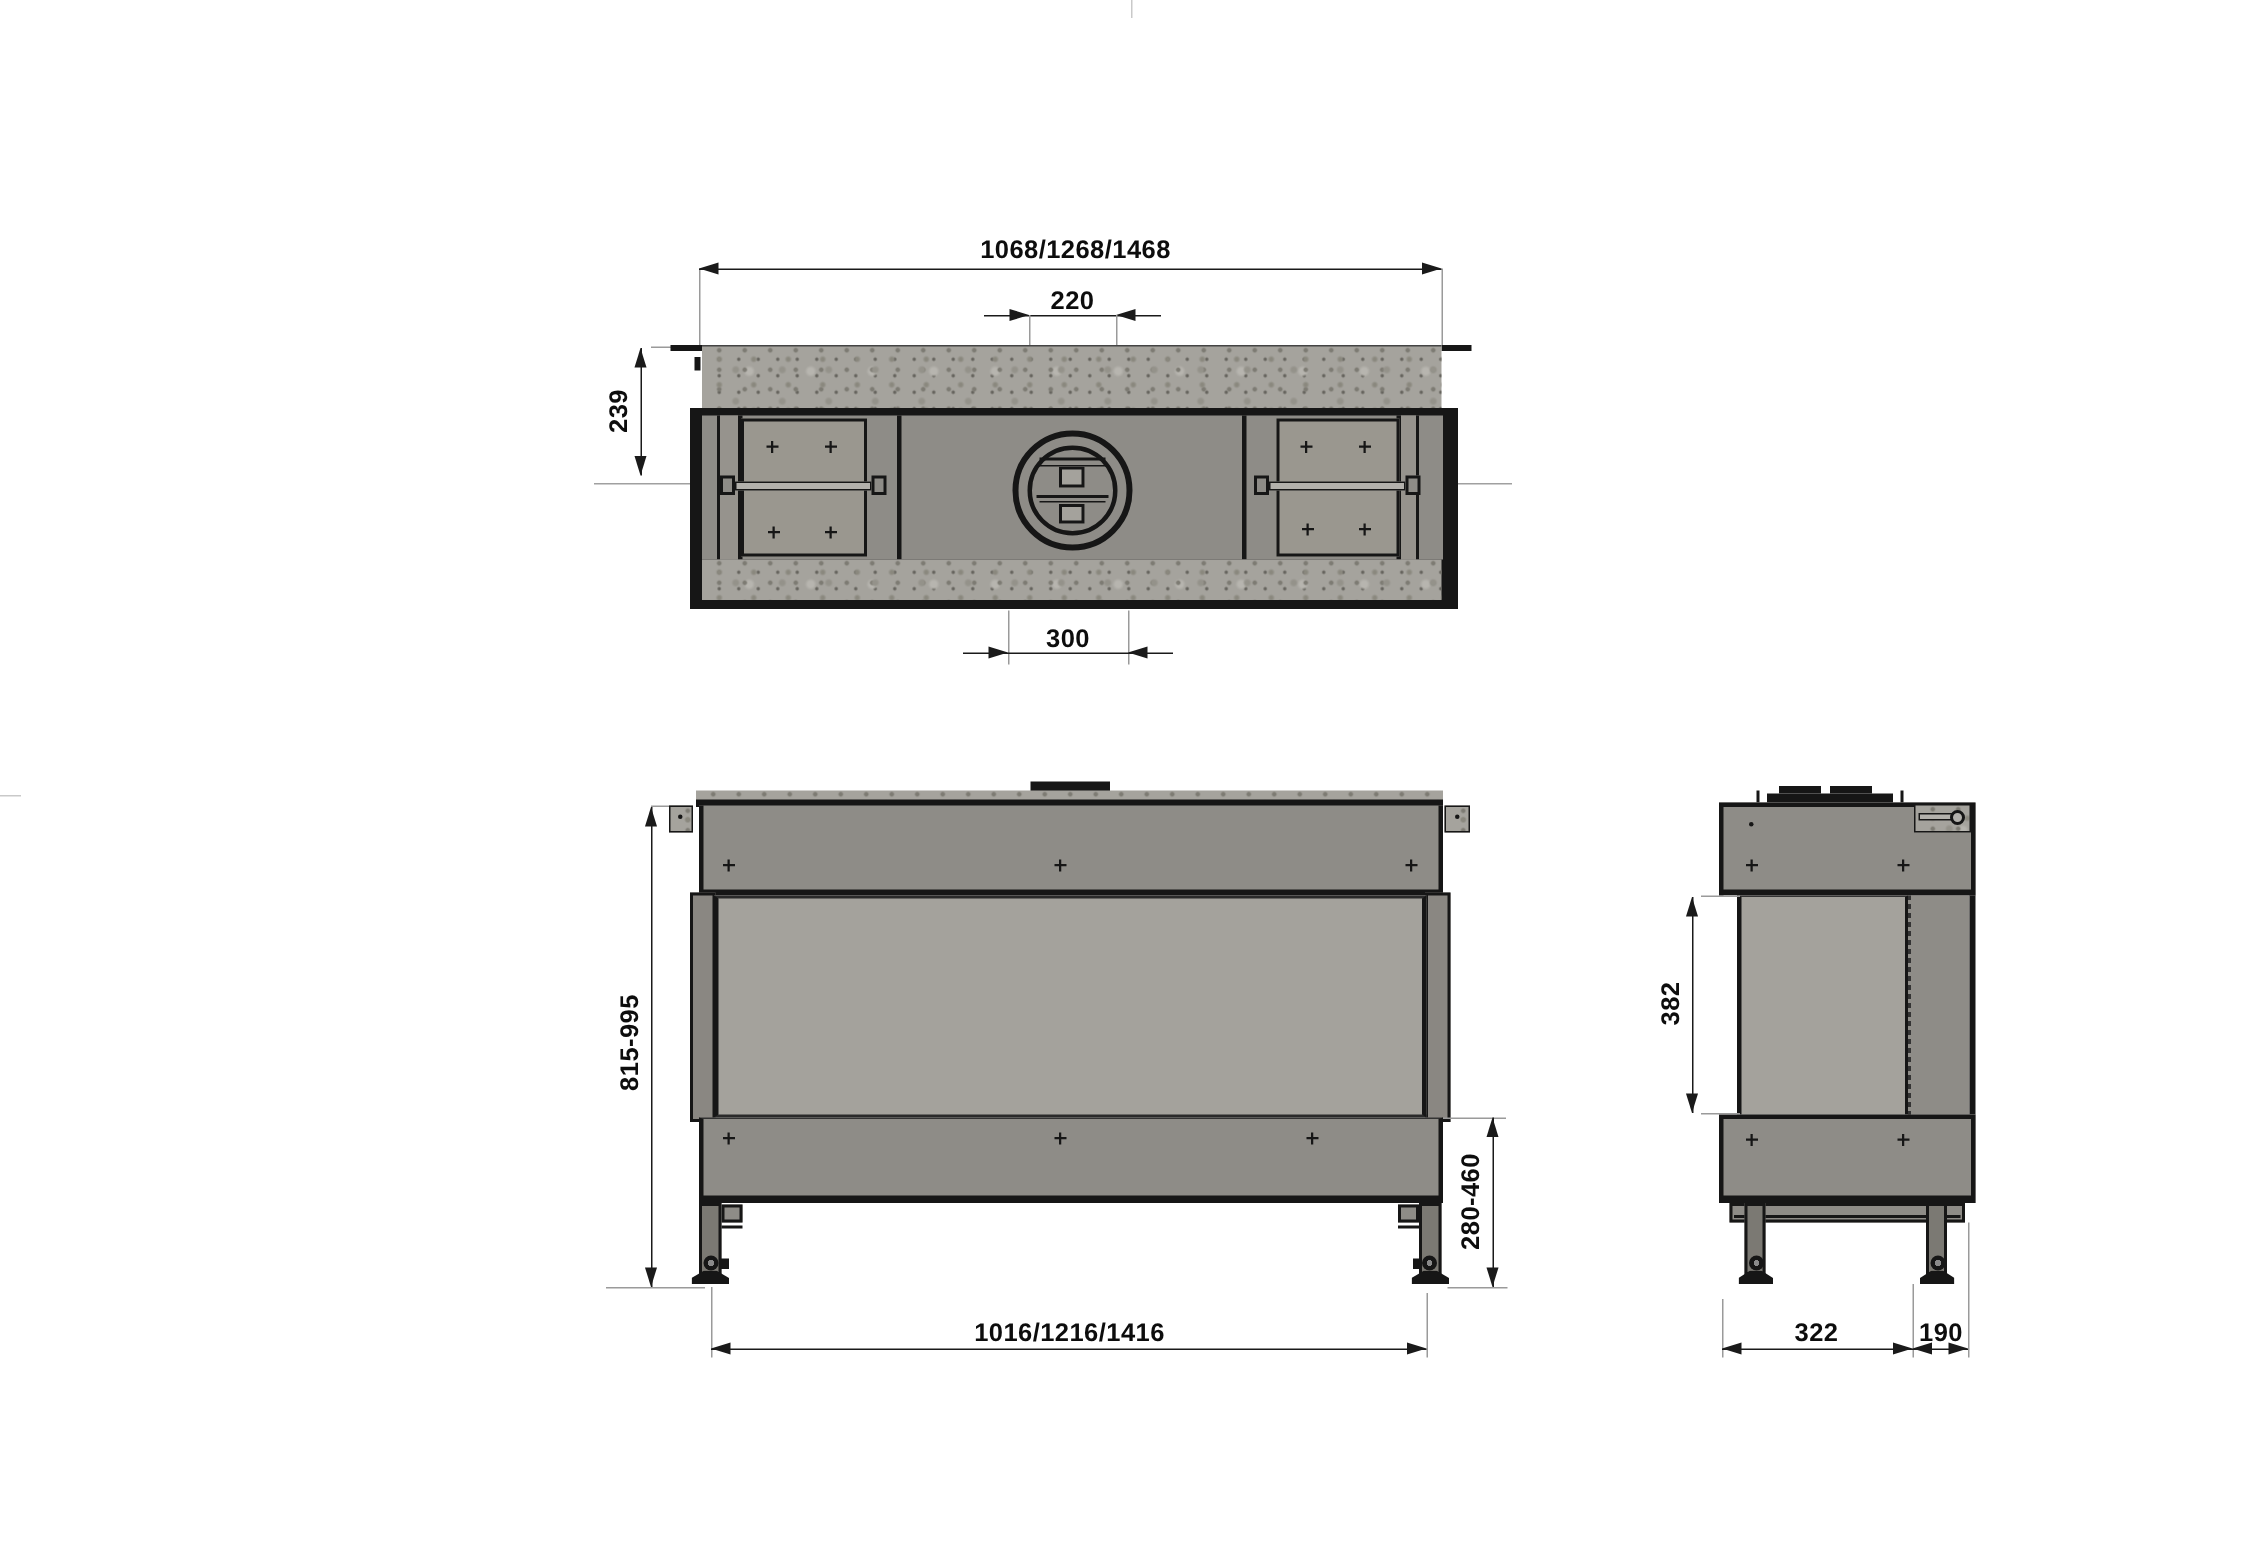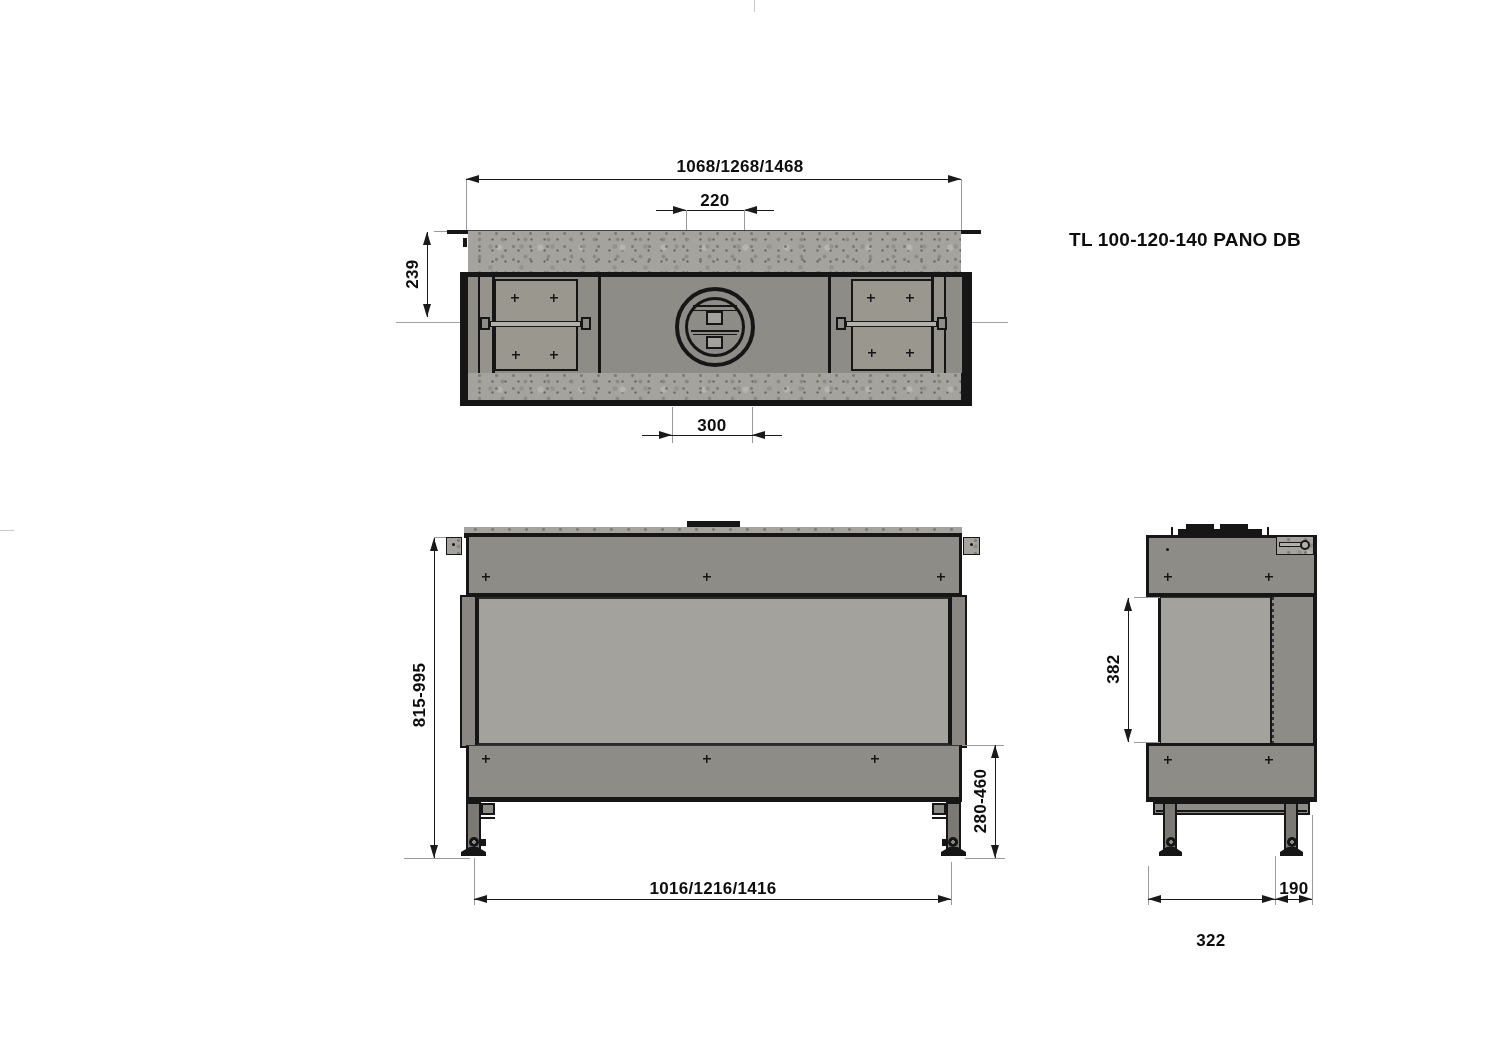--- a/index.html
+++ b/index.html
@@ -58,30 +58,29 @@
           background: repeating-linear-gradient(#333 0 3px, transparent 3px 6px); }
 </style>
 </head>
 <body>
 
 <div class="canvas">
 
   <div class="abs" style="left:754px;top:0;width:1px;height:12px;background:#c9c9c9"></div>
   <div class="abs" style="left:0;top:530px;width:14px;height:1px;background:#c9c9c9"></div>
 
-  <div class="title" style="left:1040px;top:229px;width:290px;">TL 100-120-140 PANO DB</div>
 
   <div>
 
     <div class="abs ext" style="left:466px;top:179px;width:1px;height:51px"></div>
     <div class="abs ext" style="left:961px;top:179px;width:1px;height:51px"></div>
     <div class="abs dim" style="left:466px;top:179px;width:495px;height:1px"></div>
     <div class="tri l" style="left:466px;top:175px"></div>
     <div class="tri r" style="left:948px;top:175px"></div>
-    <div class="dimlabel" style="left:615px;top:157px;width:250px">1068/1268/1468</div>
+    <div class="dimlabel" style="left:592px;top:157px;width:250px">1068/1268/1468</div>
 
     <div class="abs dim" style="left:656px;top:210px;width:118px;height:1px"></div>
     <div class="tri r" style="left:673px;top:206px"></div>
     <div class="tri l" style="left:744px;top:206px"></div>
     <div class="abs ext" style="left:686px;top:210px;width:1px;height:135px"></div>
     <div class="abs ext" style="left:744px;top:210px;width:1px;height:135px"></div>
     <div class="dimlabel" style="left:665px;top:191px;width:100px">220</div>
 
     <div class="abs ext" style="left:434px;top:231px;width:22px;height:1px"></div>
     <div class="abs dim" style="left:427px;top:232px;width:1px;height:85px"></div>
@@ -250,17 +249,17 @@
     <div class="dimlabel rot" style="left:1079px;top:659px;width:70px">382</div>
 
     <div class="abs ext" style="left:1148px;top:866px;width:1px;height:39px"></div>
     <div class="abs ext" style="left:1275px;top:856px;width:1px;height:49px"></div>
     <div class="abs ext" style="left:1312px;top:815px;width:1px;height:90px"></div>
     <div class="abs dim" style="left:1148px;top:899px;width:164px;height:1px"></div>
     <div class="tri l" style="left:1148px;top:895px"></div>
     <div class="tri r" style="left:1262px;top:895px"></div>
     <div class="tri l" style="left:1275px;top:895px"></div>
     <div class="tri r" style="left:1299px;top:895px"></div>
-    <div class="dimlabel" style="left:1161px;top:931px;width:100px">322</div>
+    <div class="dimlabel" style="left:1161px;top:879px;width:100px">322</div>
     <div class="dimlabel" style="left:1244px;top:879px;width:100px">190</div>
   </div>
 
 </div>
 
 </body></html>

